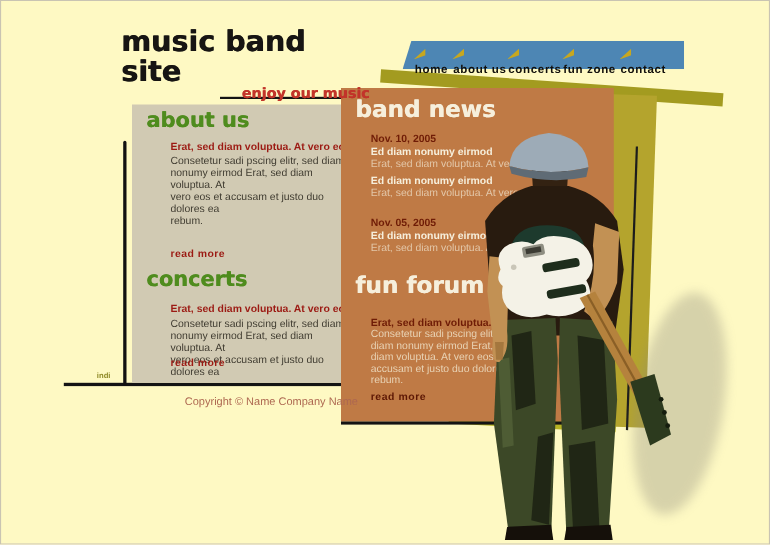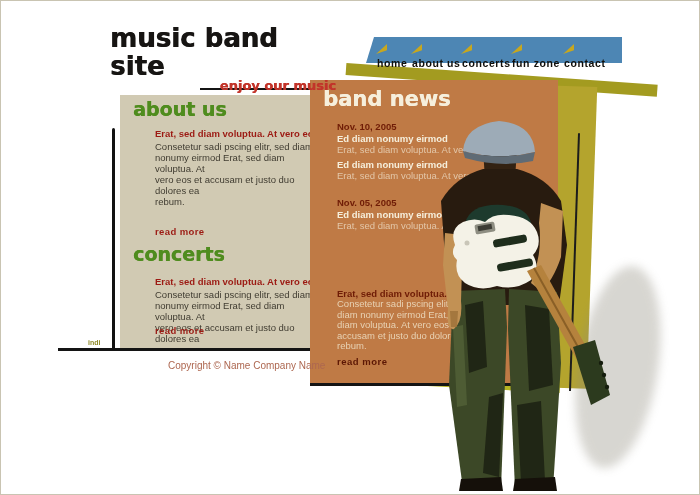--- a/index.html
+++ b/index.html
@@ -1,16 +1,16 @@
 <!DOCTYPE html>
 <html><head>
 <meta charset="utf-8">
 <style>
   html,body{margin:0;padding:0;background:#e9e5d7;}
-  .page{position:relative;width:700px;height:495px;background:#ffffff;overflow:hidden;
+  .page{position:relative;width:700px;height:495px;background:#fef9c3;overflow:hidden;
         font-family:"Liberation Sans",sans-serif;box-shadow:inset 0 0 0 1px #c9c4b2;}
 
   
   .logo{position:absolute;left:110px;top:24px;width:226px;z-index:4;}
   .logo-title{font-family:"DejaVu Sans",sans-serif;font-weight:bold;font-size:26px;
               color:#171513;letter-spacing:0;line-height:28px;text-shadow:.6px 0 #171513;}
   .logo-tagline{font-family:"DejaVu Sans",sans-serif;font-weight:bold;font-size:13px;
                 color:#c2342a;text-align:right;margin-top:-2px;text-shadow:.4px 0 #c2342a;}
 
   
@@ -141,20 +141,21 @@
     <div class="entry" style="top:79px">
       <div class="entry-title">Ed diam nonumy eirmod</div>
       <div class="entry-text">Erat, sed diam voluptua. At vero</div>
     </div>
     <div class="entry" style="top:117px">
       <div class="entry-date">Nov. 05, 2005</div>
       <div class="entry-title">Ed diam nonumy eirmod</div>
       <div class="entry-text">Erat, sed diam voluptua. At vero</div>
     </div>
 
+    <h2 class="news-h" style="top:166px">fun forum</h2>
     <div class="forum-lead" style="top:208px">Erat, sed diam voluptua.</div>
     <div class="forum-body" style="top:219px">Consetetur sadi pscing elitr, sed
 diam nonumy eirmod Erat, sed
 diam voluptua. At vero eos et
 accusam et justo duo dolores ea
 rebum.</div>
     <div class="forum-readmore" style="top:276px">read more</div>
   </div>
 
   <svg class="figure" width="265" height="390" viewBox="0 0 265 390">

